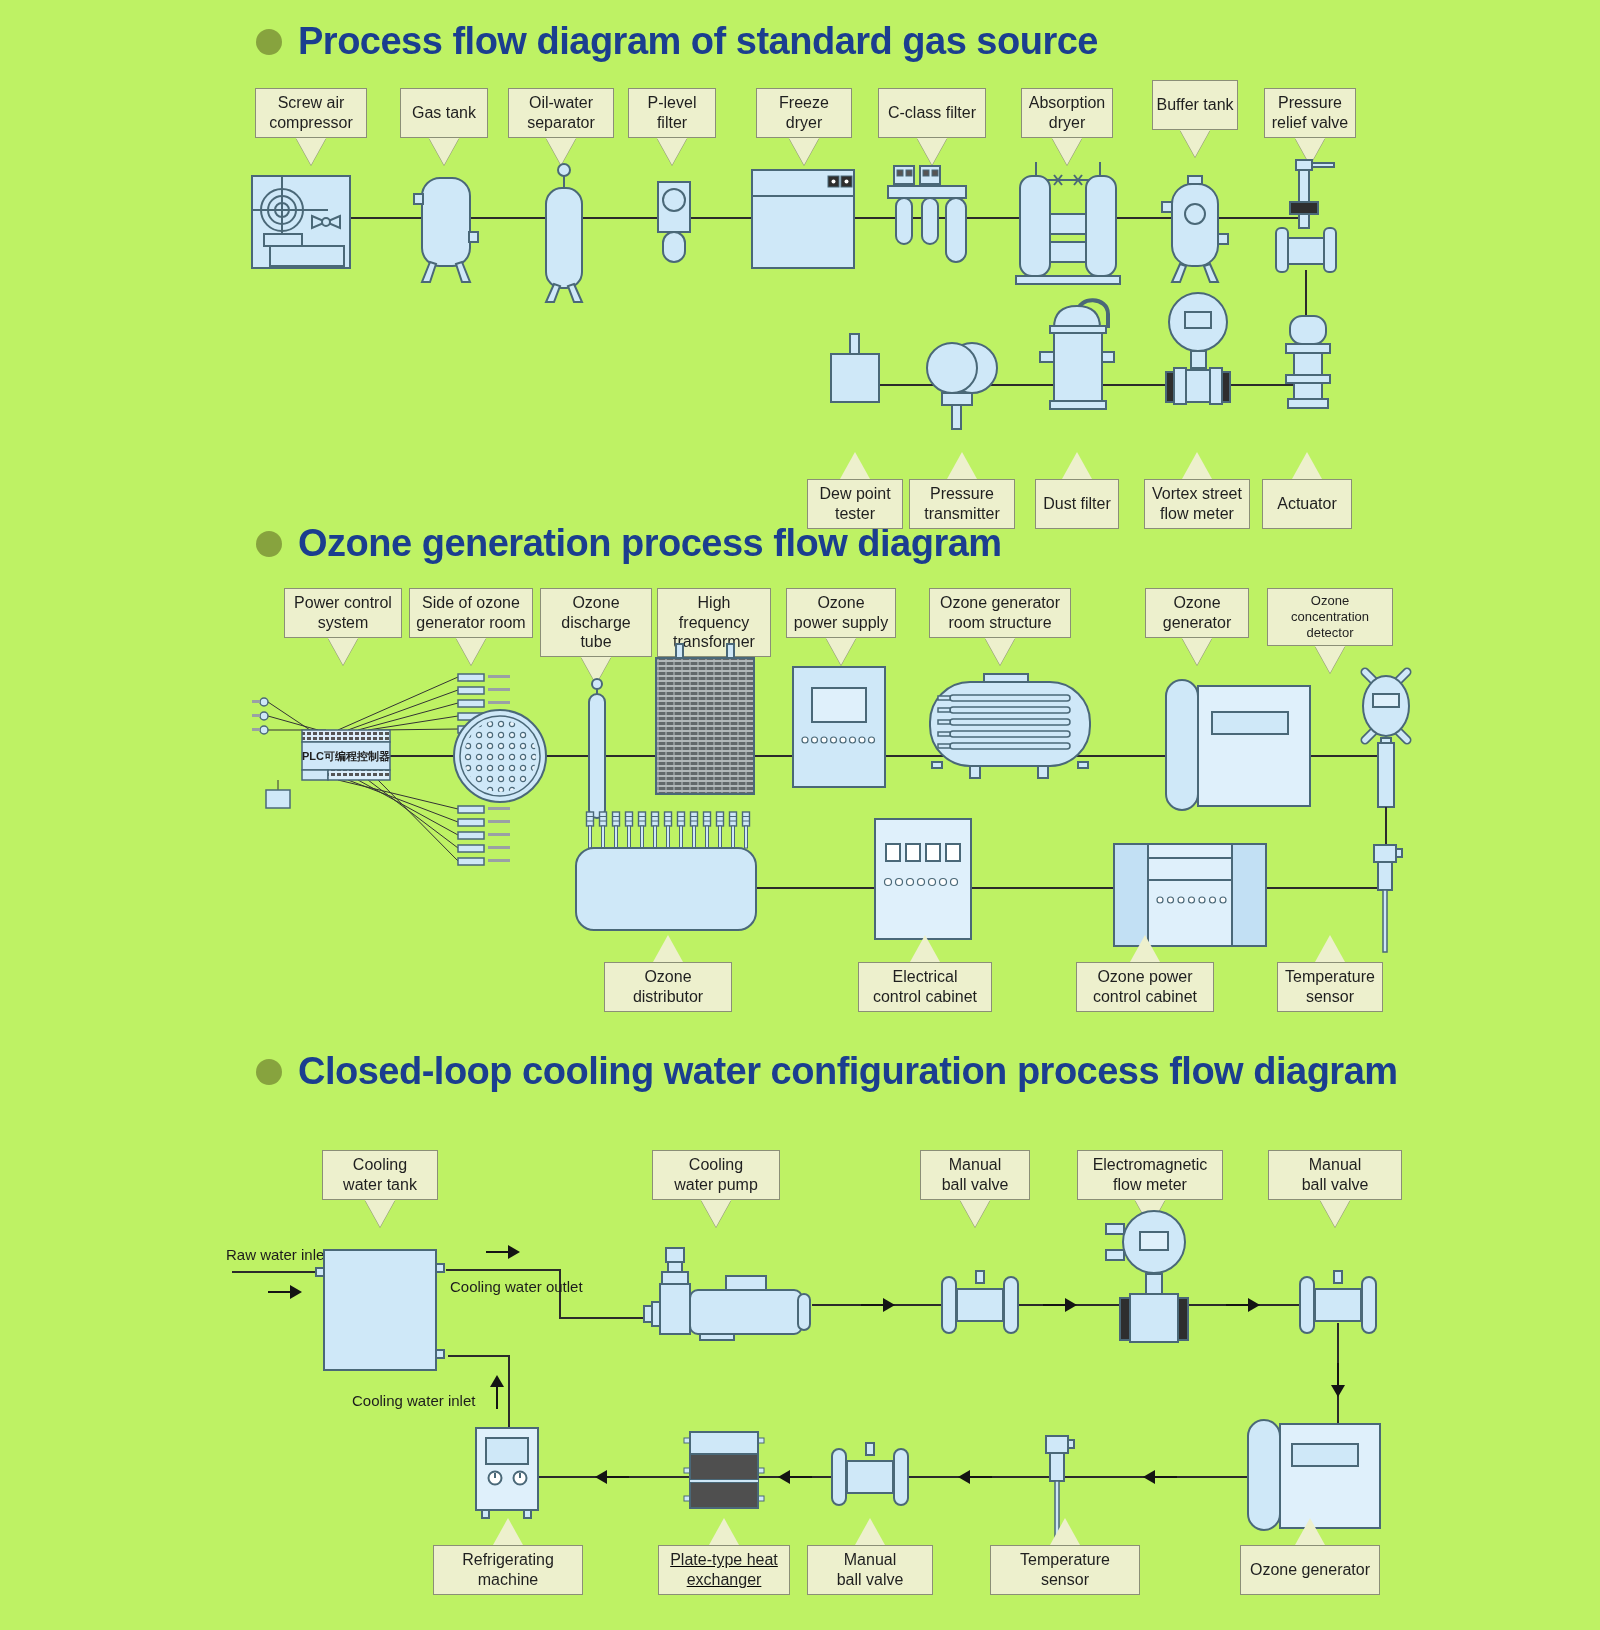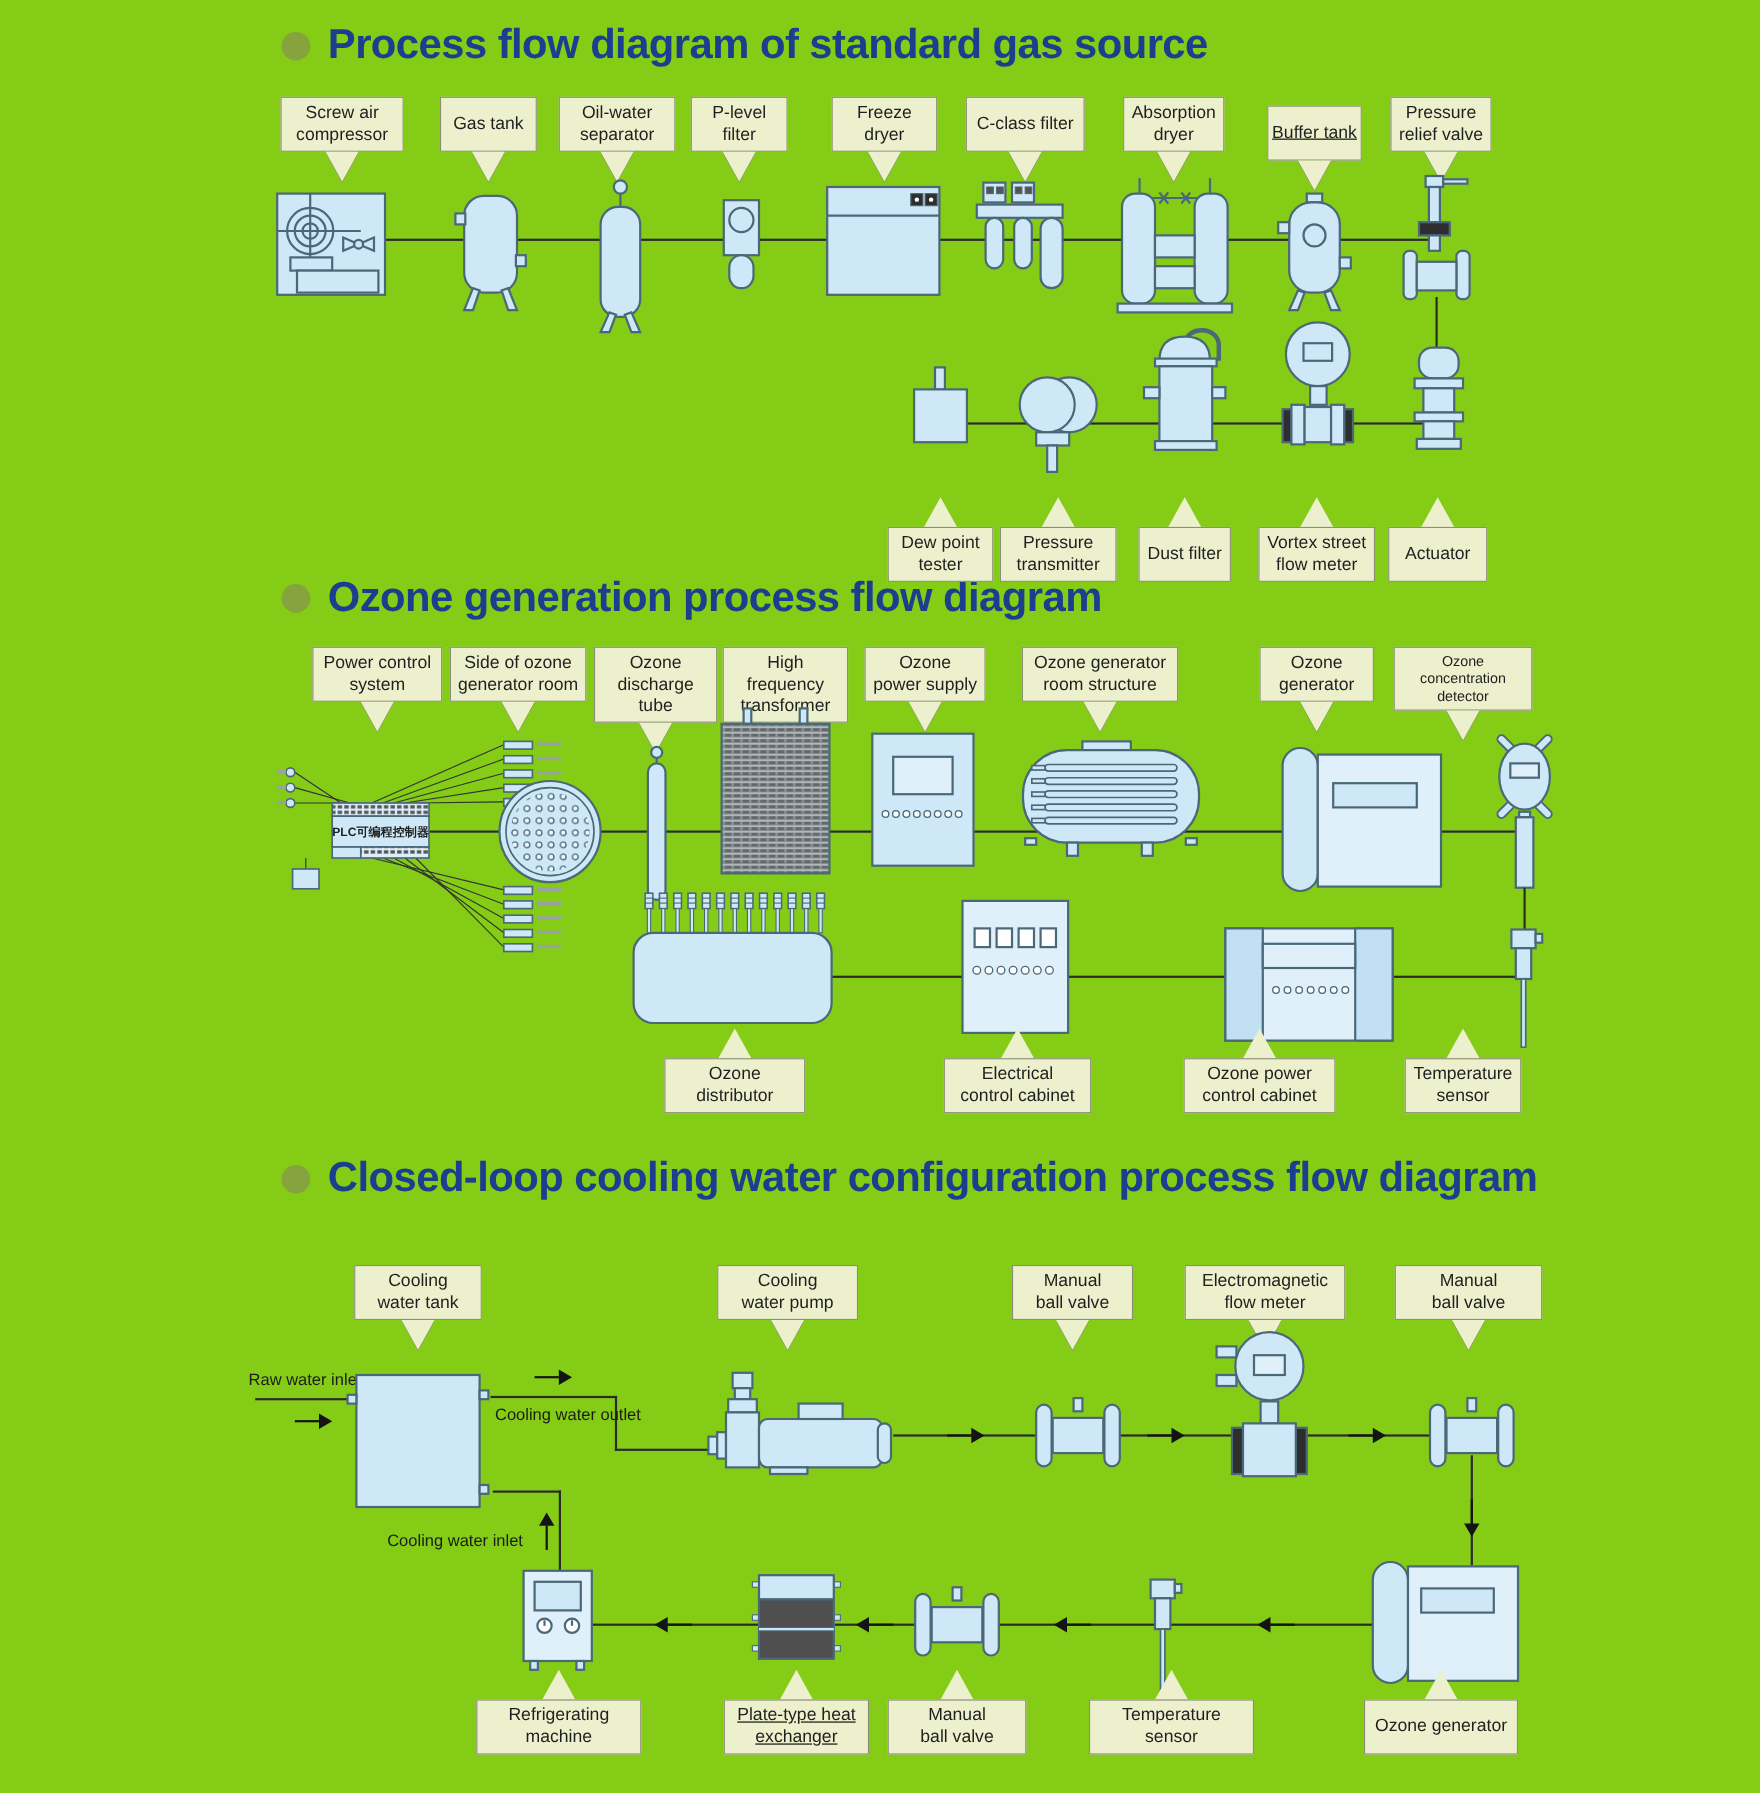--- a/index.html
+++ b/index.html
@@ -1,16 +1,16 @@
 <!DOCTYPE html>
 <html><head>
 <meta charset="utf-8">
 <style>
   html,body{margin:0;padding:0;background:#fff;}
-  #canvas{position:relative;width:1600px;height:1630px;background:#84cc16;overflow:hidden;
+  #canvas{position:relative;width:1600px;height:1630px;background:#bef264;overflow:hidden;
           font-family:"Liberation Sans", sans-serif;}
   .sec-title{position:absolute;left:256px;display:flex;align-items:center;gap:16px;
              font-size:38px;font-weight:bold;color:#1b3e8f;letter-spacing:-0.5px;white-space:nowrap;}
   .bullet{width:26px;height:26px;border-radius:50%;background:#87a33e;flex:0 0 auto;}
   .callout{position:absolute;display:flex;flex-direction:column;align-items:center;}
   .cbox{box-sizing:border-box;width:100%;min-height:50px;background:#edf0cd;border:1px solid #8b8f77;
         color:#1f1f1f;font-size:16px;line-height:1.22;text-align:center;white-space:pre-line;
         display:flex;align-items:center;justify-content:center;padding:4px 3px;}
   .fs13 .cbox{font-size:13px;}
   .ptr-down{width:0;height:0;border-left:15px solid transparent;border-right:15px solid transparent;
@@ -77,21 +77,21 @@
     </div>
   <div class="callout" style="left:878px;top:88px;width:108px;">
     <div class="cbox">C-class filter</div>
       <div class="ptr-down"></div>
     </div>
   <div class="callout" style="left:1021px;top:88px;width:92px;">
     <div class="cbox">Absorption
 dryer</div>
       <div class="ptr-down"></div>
     </div>
-  <div class="callout" style="left:1152px;top:96px;width:86px;text-decoration:underline;">
+  <div class="callout" style="left:1152px;top:80px;width:86px;">
     <div class="cbox">Buffer tank</div>
       <div class="ptr-down"></div>
     </div>
   <div class="callout" style="left:1264px;top:88px;width:92px;">
     <div class="cbox">Pressure
 relief valve</div>
       <div class="ptr-down"></div>
     </div>
 
   <svg class="equip" style="left:250px;top:170px;" width="102" height="102">

